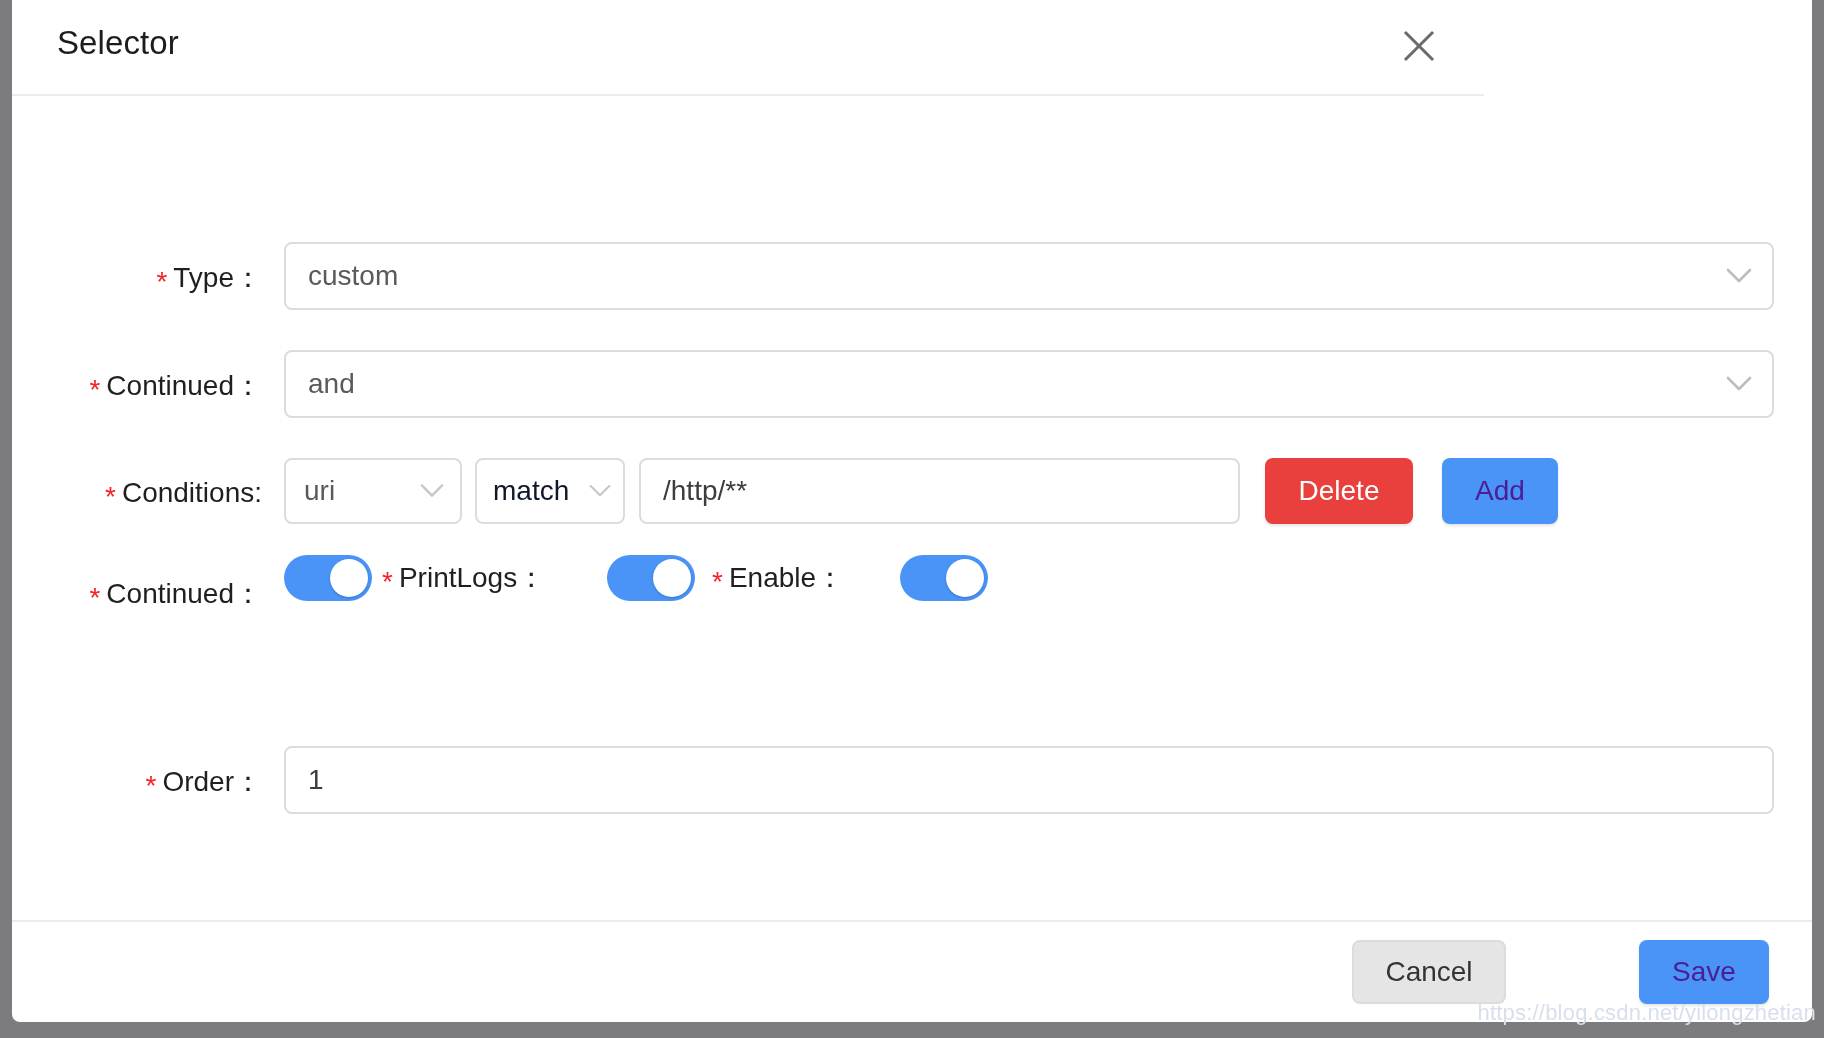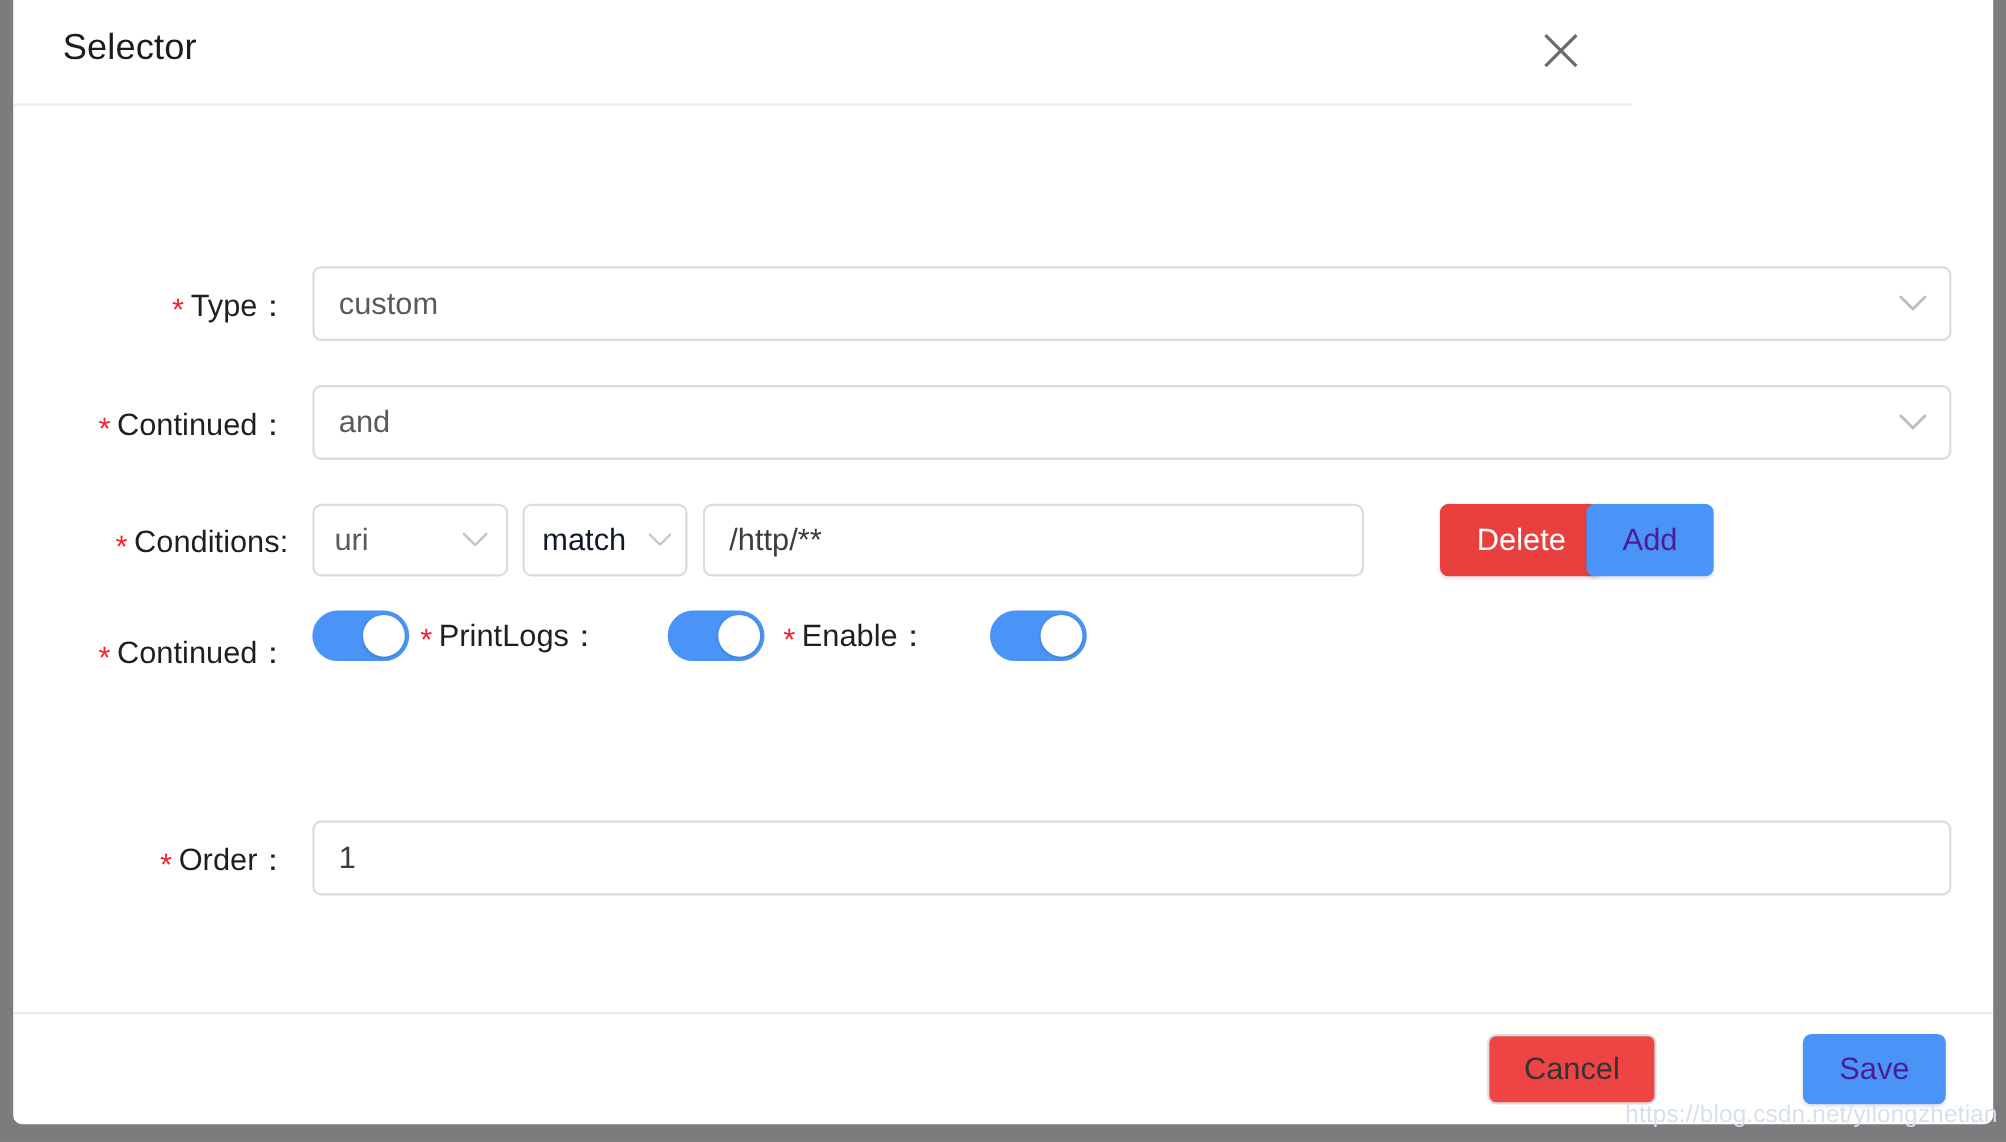--- a/index.html
+++ b/index.html
@@ -138,21 +138,21 @@
     background: #e9403d;
     color: #ffffff;
     box-shadow: 0 2px 3px rgba(0,0,0,.10);
   }
   .btn-primary {
     background: #4a94f8;
     color: #4c1d95;
     box-shadow: 0 2px 3px rgba(0,0,0,.10);
   }
   .btn-default {
-    background: #ef4444;
+    background: #e5e5e5;
     color: #333333;
     border: 2px solid #dcdcdc;
   }
 
   
   .switch {
     position: absolute;
     width: 88px;
     height: 46px;
     border-radius: 23px;
@@ -260,21 +260,21 @@
             <span class="chev" style="right:12px;">
               <svg width="22" height="14" viewBox="0 0 26 16">
                   <path d="M2 2 L13 13 L24 2" fill="none" stroke="#c7c7c7" stroke-width="2.6" stroke-linecap="round" stroke-linejoin="round"></path>
                 </svg>
             </span>
           </div>
 
           <div class="text-input" style="left:627px;top:0;width:601px;height:66px;">/http/**</div>
         </div>
 
-        <div class="btn btn-danger" style="left:1253px;top:0;width:148px;height:66px;margin-left:44px;">Delete</div>
+        <div class="btn btn-danger" style="left:1253px;top:0;width:148px;height:66px;">Delete</div>
         <div class="btn btn-primary" style="left:1430px;top:0;width:116px;height:66px;">Add</div>
       </div>
 
       <div class="form-row" style="top:455px;height:54px;">
         <div class="field-label" style="left:0;width:250px;top:10px;margin-top:16px;">
           <span class="req-star">*</span><span>Continued</span><span>：</span>
         </div>
         <div class="switch" style="left:272px;top:4px;">
           <div class="knob"></div>
         </div>

